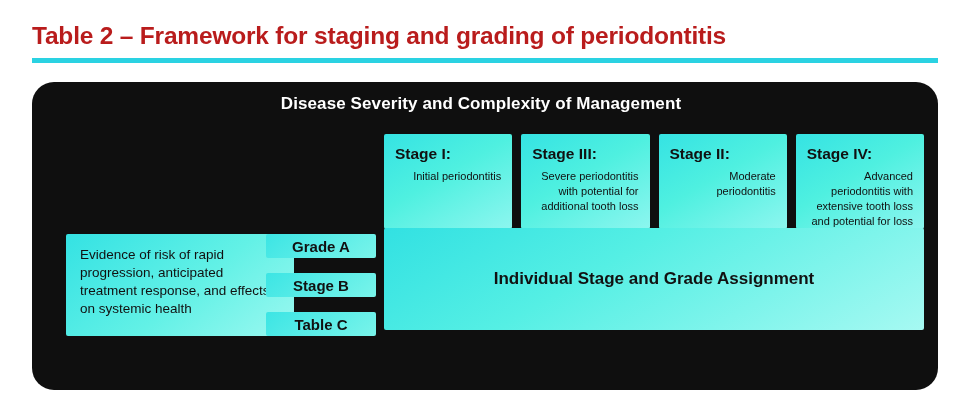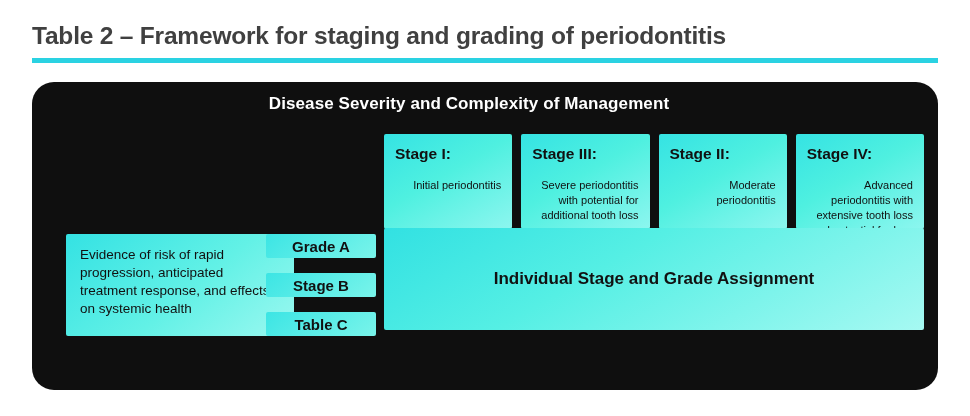--- a/index.html
+++ b/index.html
@@ -19,21 +19,21 @@
     height: 416px;
   }
 
   
   .title {
     position: absolute;
     left: 32px;
     top: 22px;
     font-size: 24.5px;
     font-weight: bold;
-    color: #404040;
+    color: #b91c1c;
     letter-spacing: -0.2px;
     white-space: nowrap;
   }
   .title-rule {
     position: absolute;
     left: 32px;
     top: 58px;
     width: 906px;
     height: 5px;
     background: #2ad2e2;
@@ -46,21 +46,21 @@
     top: 82px;
     width: 906px;
     height: 308px;
     background: #0f0f0f;
     border-radius: 22px;
   }
 
   
   .header-band {
     position: absolute;
-    left: 16px;
+    left: 28px;
     top: 82px;
     width: 906px;
     height: 44px;
     display: flex;
     align-items: center;
     justify-content: center;
     color: #ffffff;
     font-size: 17px;
     font-weight: bold;
     letter-spacing: 0.1px;
@@ -82,21 +82,21 @@
     border-radius: 2px;
     padding: 11px 11px 8px 11px;
     box-sizing: border-box;
     position: relative;
   }
   .stage-title {
     font-size: 15.5px;
     font-weight: bold;
     color: #111111;
     line-height: 1.1;
-    margin-bottom: 16px;
+    margin-bottom: 7px;
   }
   .stage-desc {
     font-size: 11px;
     color: #111111;
     line-height: 1.35;
     text-align: right;
   }
 
   
   .evidence {

